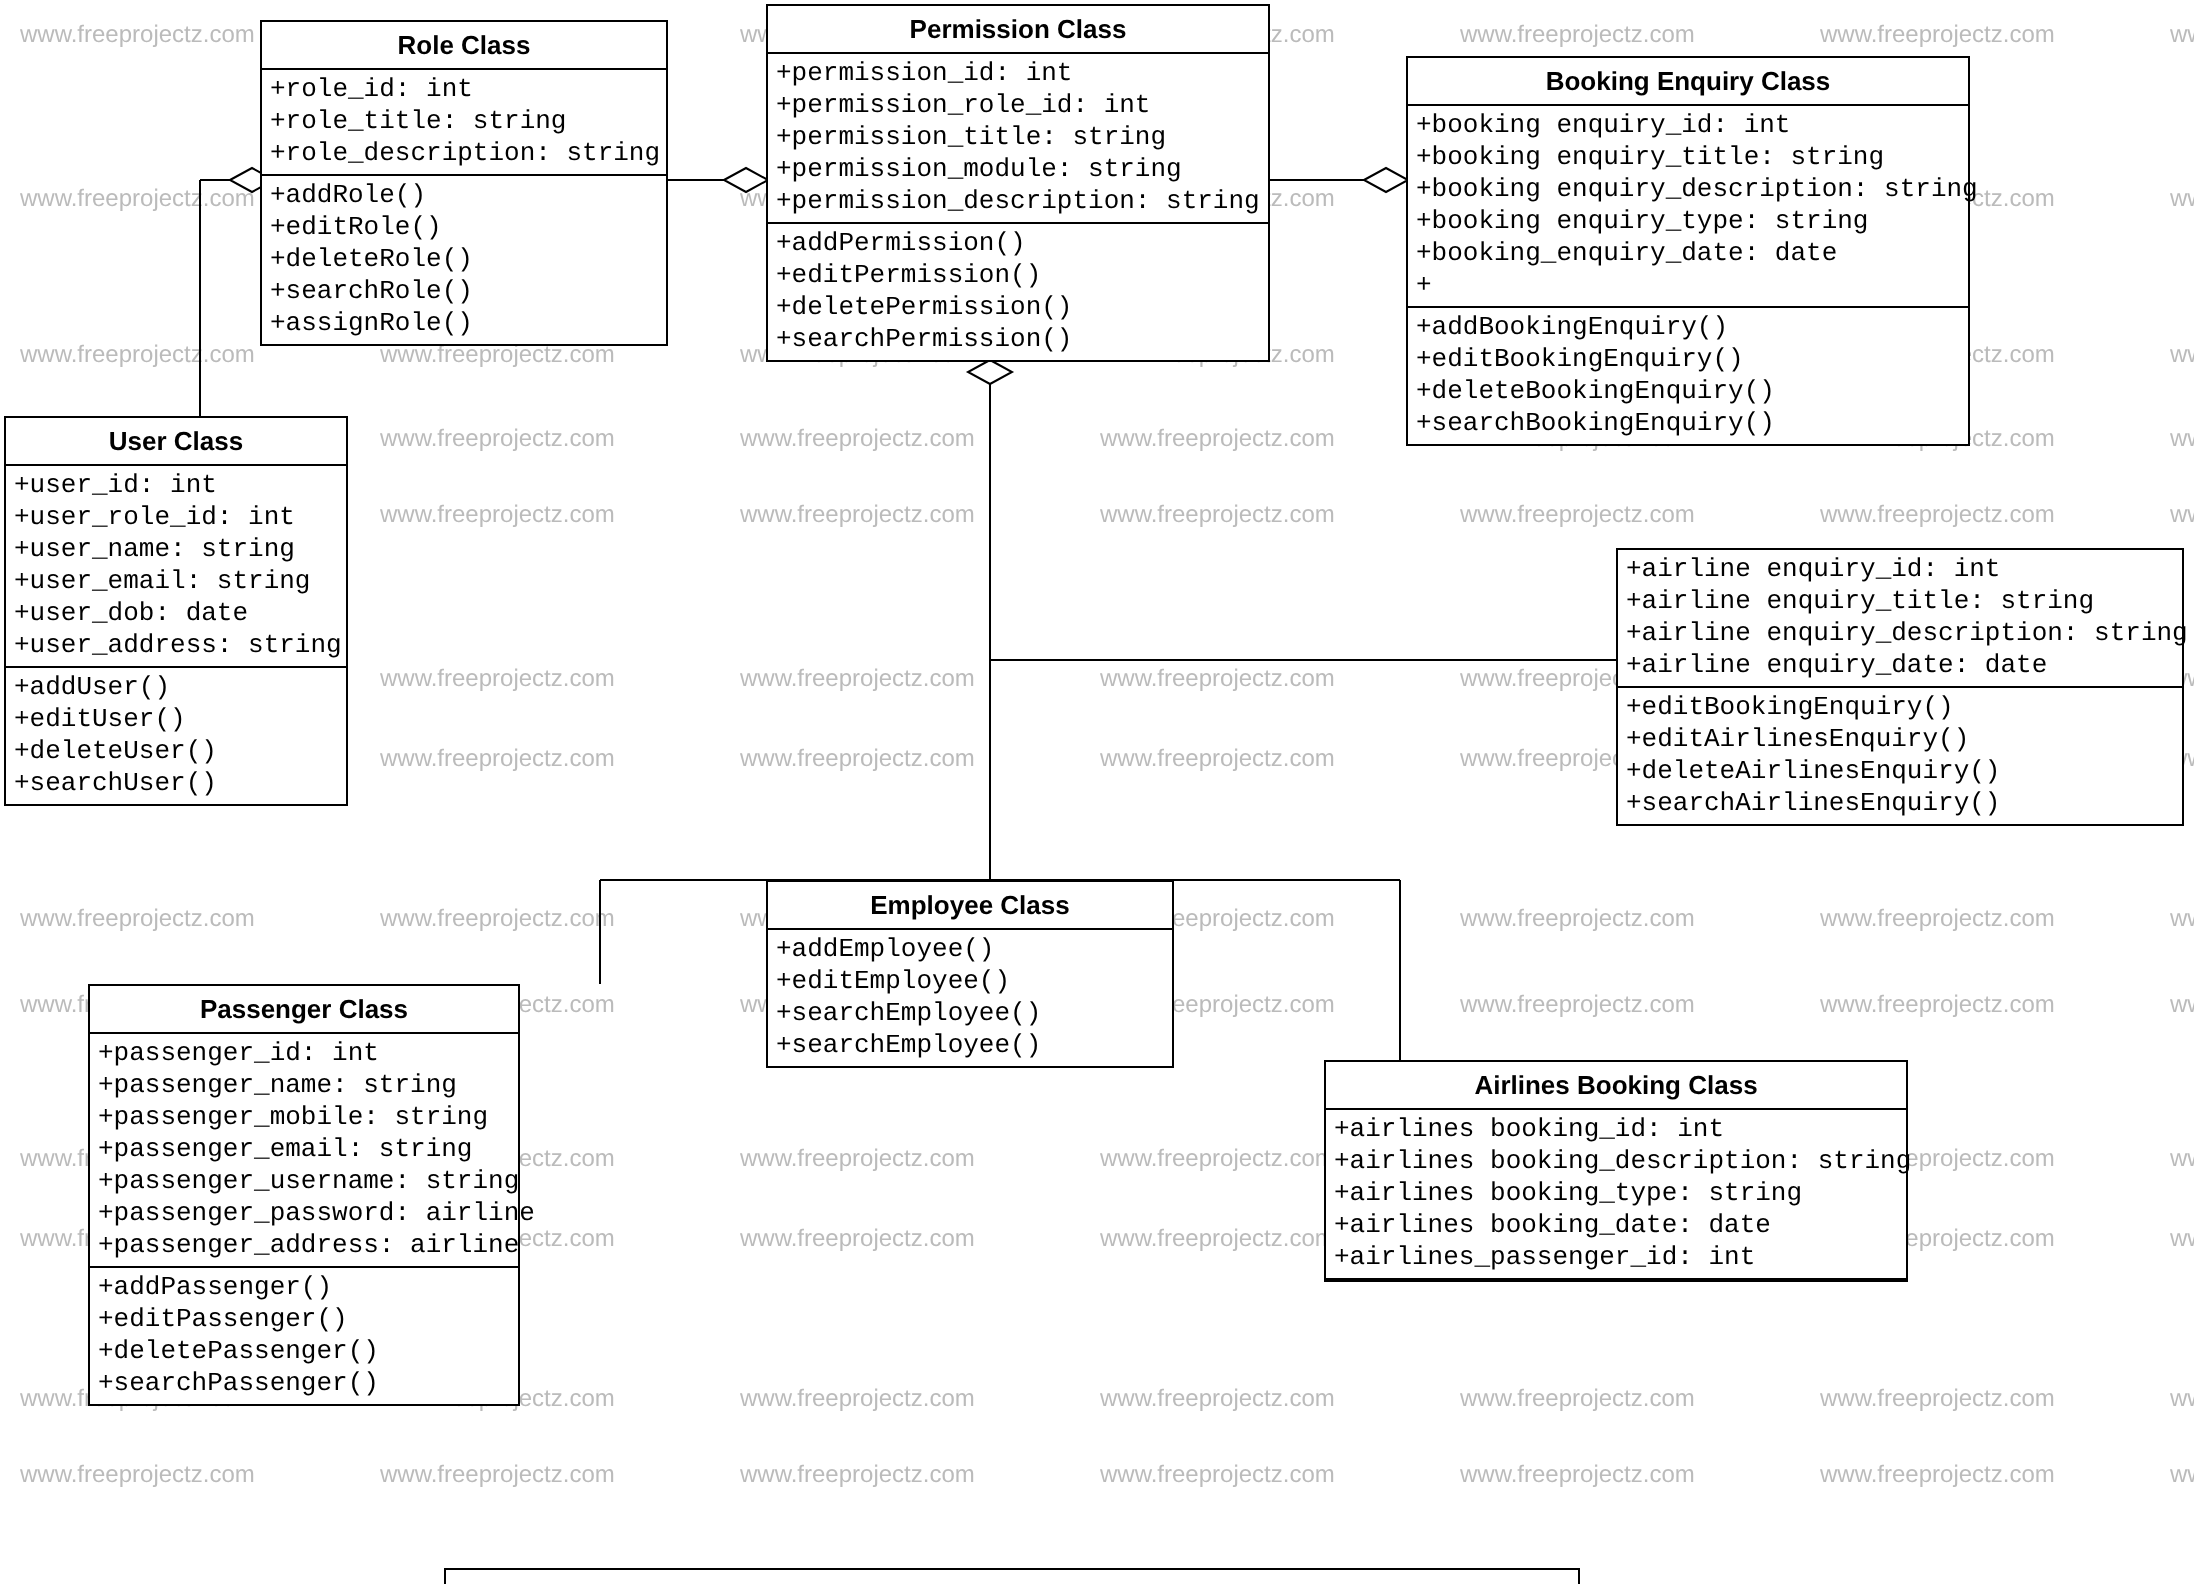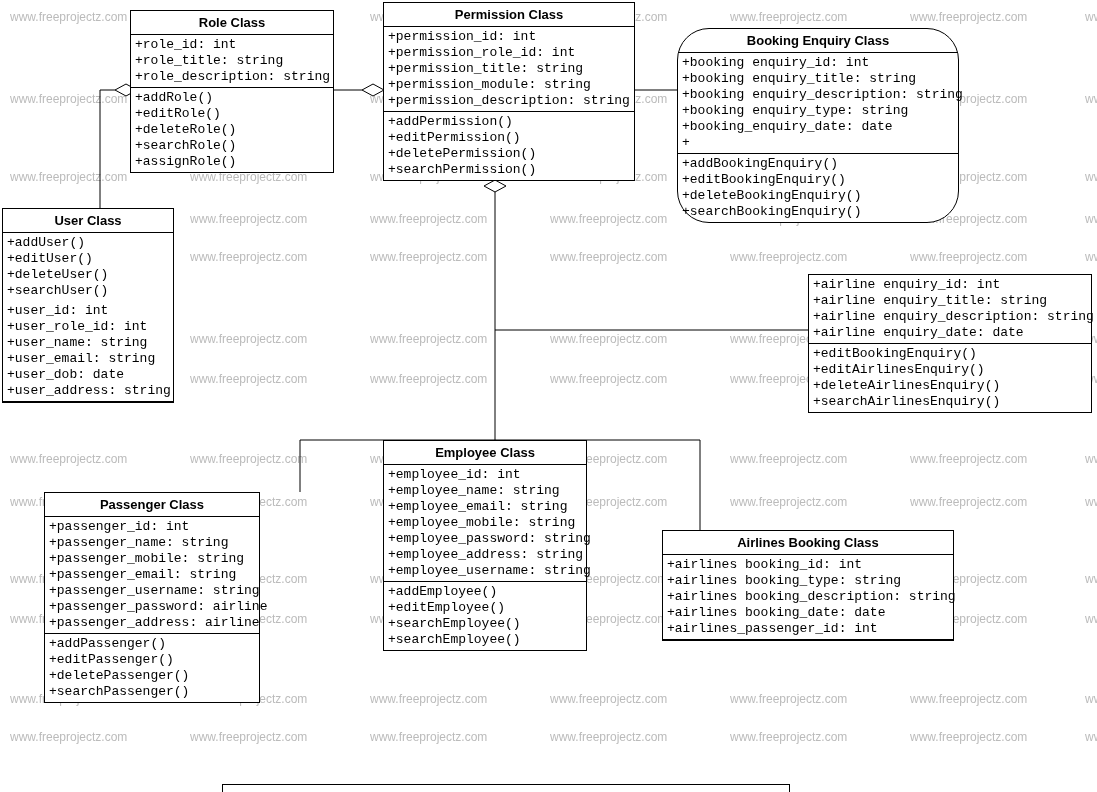--- a/index.html
+++ b/index.html
@@ -220,82 +220,73 @@
       <div>+permission_description: string</div>
     </div>
   <div class="section ops last">
       <div>+addPermission()</div>
       <div>+editPermission()</div>
       <div>+deletePermission()</div>
       <div>+searchPermission()</div>
     </div>
 </div>
 
-<div class="class-box" style="left:677px; top:28px; width:280px;border-radius:32px;">
+<div class="class-box" style="left:703px; top:28px; width:280px;">
   <div class="title">Booking Enquiry Class</div>
   <div class="section attrs">
       <div>+booking enquiry_id: int</div>
       <div>+booking enquiry_title: string</div>
       <div>+booking enquiry_description: string</div>
       <div>+booking enquiry_type: string</div>
       <div>+booking_enquiry_date: date</div>
       <div>+</div>
     </div>
   <div class="section ops last">
       <div>+addBookingEnquiry()</div>
       <div>+editBookingEnquiry()</div>
       <div>+deleteBookingEnquiry()</div>
       <div>+searchBookingEnquiry()</div>
     </div>
 </div>
 
 <div class="class-box" style="left:2px; top:208px; width:170px;">
   <div class="title">User Class</div>
-  <div class="section ops last">
-      <div>+addUser()</div>
-      <div>+editUser()</div>
-      <div>+deleteUser()</div>
-      <div>+searchUser()</div>
-    </div>
   <div class="section attrs">
       <div>+user_id: int</div>
       <div>+user_role_id: int</div>
       <div>+user_name: string</div>
       <div>+user_email: string</div>
       <div>+user_dob: date</div>
       <div>+user_address: string</div>
     </div>
+  <div class="section ops last">
+      <div>+addUser()</div>
+      <div>+editUser()</div>
+      <div>+deleteUser()</div>
+      <div>+searchUser()</div>
+    </div>
 </div>
 
 <div class="class-box" style="left:808px; top:274px; width:282px;">
   <div class="section attrs">
       <div>+airline enquiry_id: int</div>
       <div>+airline enquiry_title: string</div>
       <div>+airline enquiry_description: string</div>
       <div>+airline enquiry_date: date</div>
     </div>
   <div class="section ops last">
       <div>+editBookingEnquiry()</div>
       <div>+editAirlinesEnquiry()</div>
       <div>+deleteAirlinesEnquiry()</div>
       <div>+searchAirlinesEnquiry()</div>
     </div>
 </div>
 
 <div class="class-box" style="left:383px; top:440px; width:202px;">
   <div class="title">Employee Class</div>
-  <div class="section attrs">
-      <div>+employee_id: int</div>
-      <div>+employee_name: string</div>
-      <div>+employee_email: string</div>
-      <div>+employee_mobile: string</div>
-      <div>+employee_password: string</div>
-      <div>+employee_address: string</div>
-      <div>+employee_username: string</div>
-    </div>
   <div class="section ops last">
       <div>+addEmployee()</div>
       <div>+editEmployee()</div>
       <div>+searchEmployee()</div>
       <div>+searchEmployee()</div>
     </div>
 </div>
 
 <div class="class-box" style="left:44px; top:492px; width:214px;">
   <div class="title">Passenger Class</div>
@@ -313,22 +304,22 @@
       <div>+editPassenger()</div>
       <div>+deletePassenger()</div>
       <div>+searchPassenger()</div>
     </div>
 </div>
 
 <div class="class-box" style="left:662px; top:530px; width:290px;">
   <div class="title">Airlines Booking Class</div>
   <div class="section attrs">
       <div>+airlines booking_id: int</div>
+      <div>+airlines booking_description: string</div>
       <div>+airlines booking_type: string</div>
-      <div>+airlines booking_description: string</div>
       <div>+airlines booking_date: date</div>
       <div>+airlines_passenger_id: int</div>
     </div>
 </div>
 
 <div class="caption-box" style="left:222px; top:748px; width:530px;margin-top:36px;">
   <span>Class Diagram of Airline Management System</span>
 </div>
 
 </body></html>

